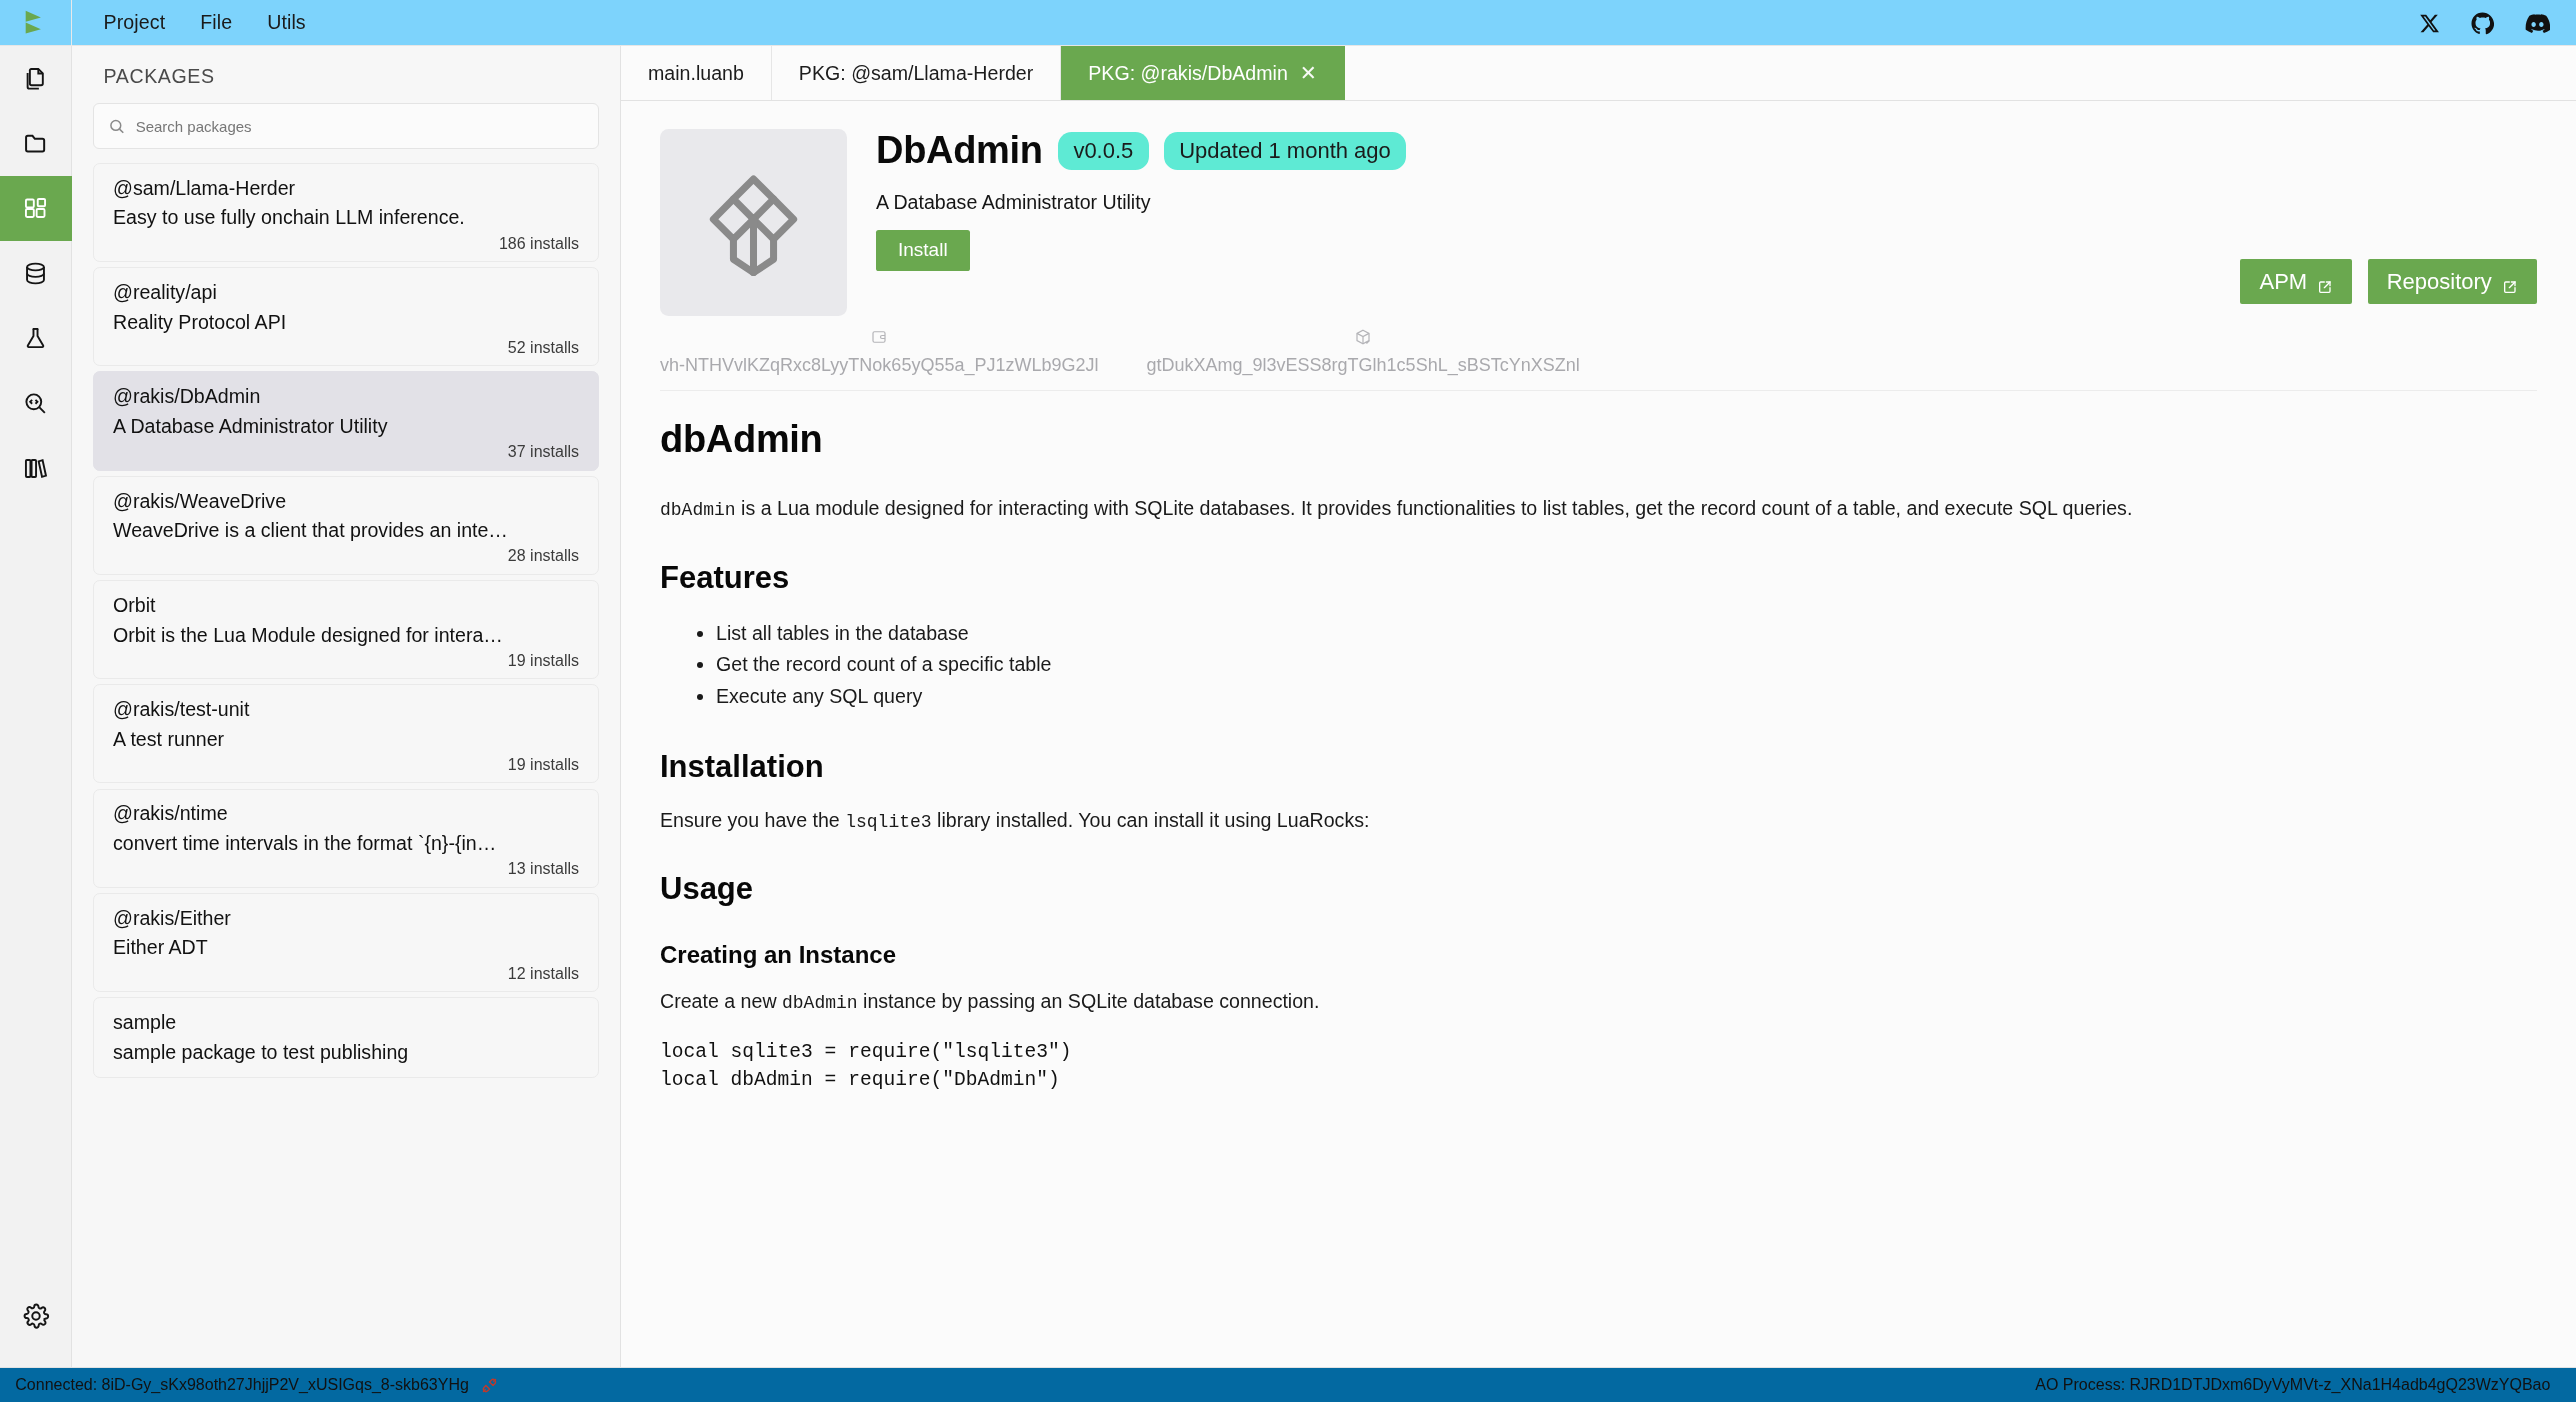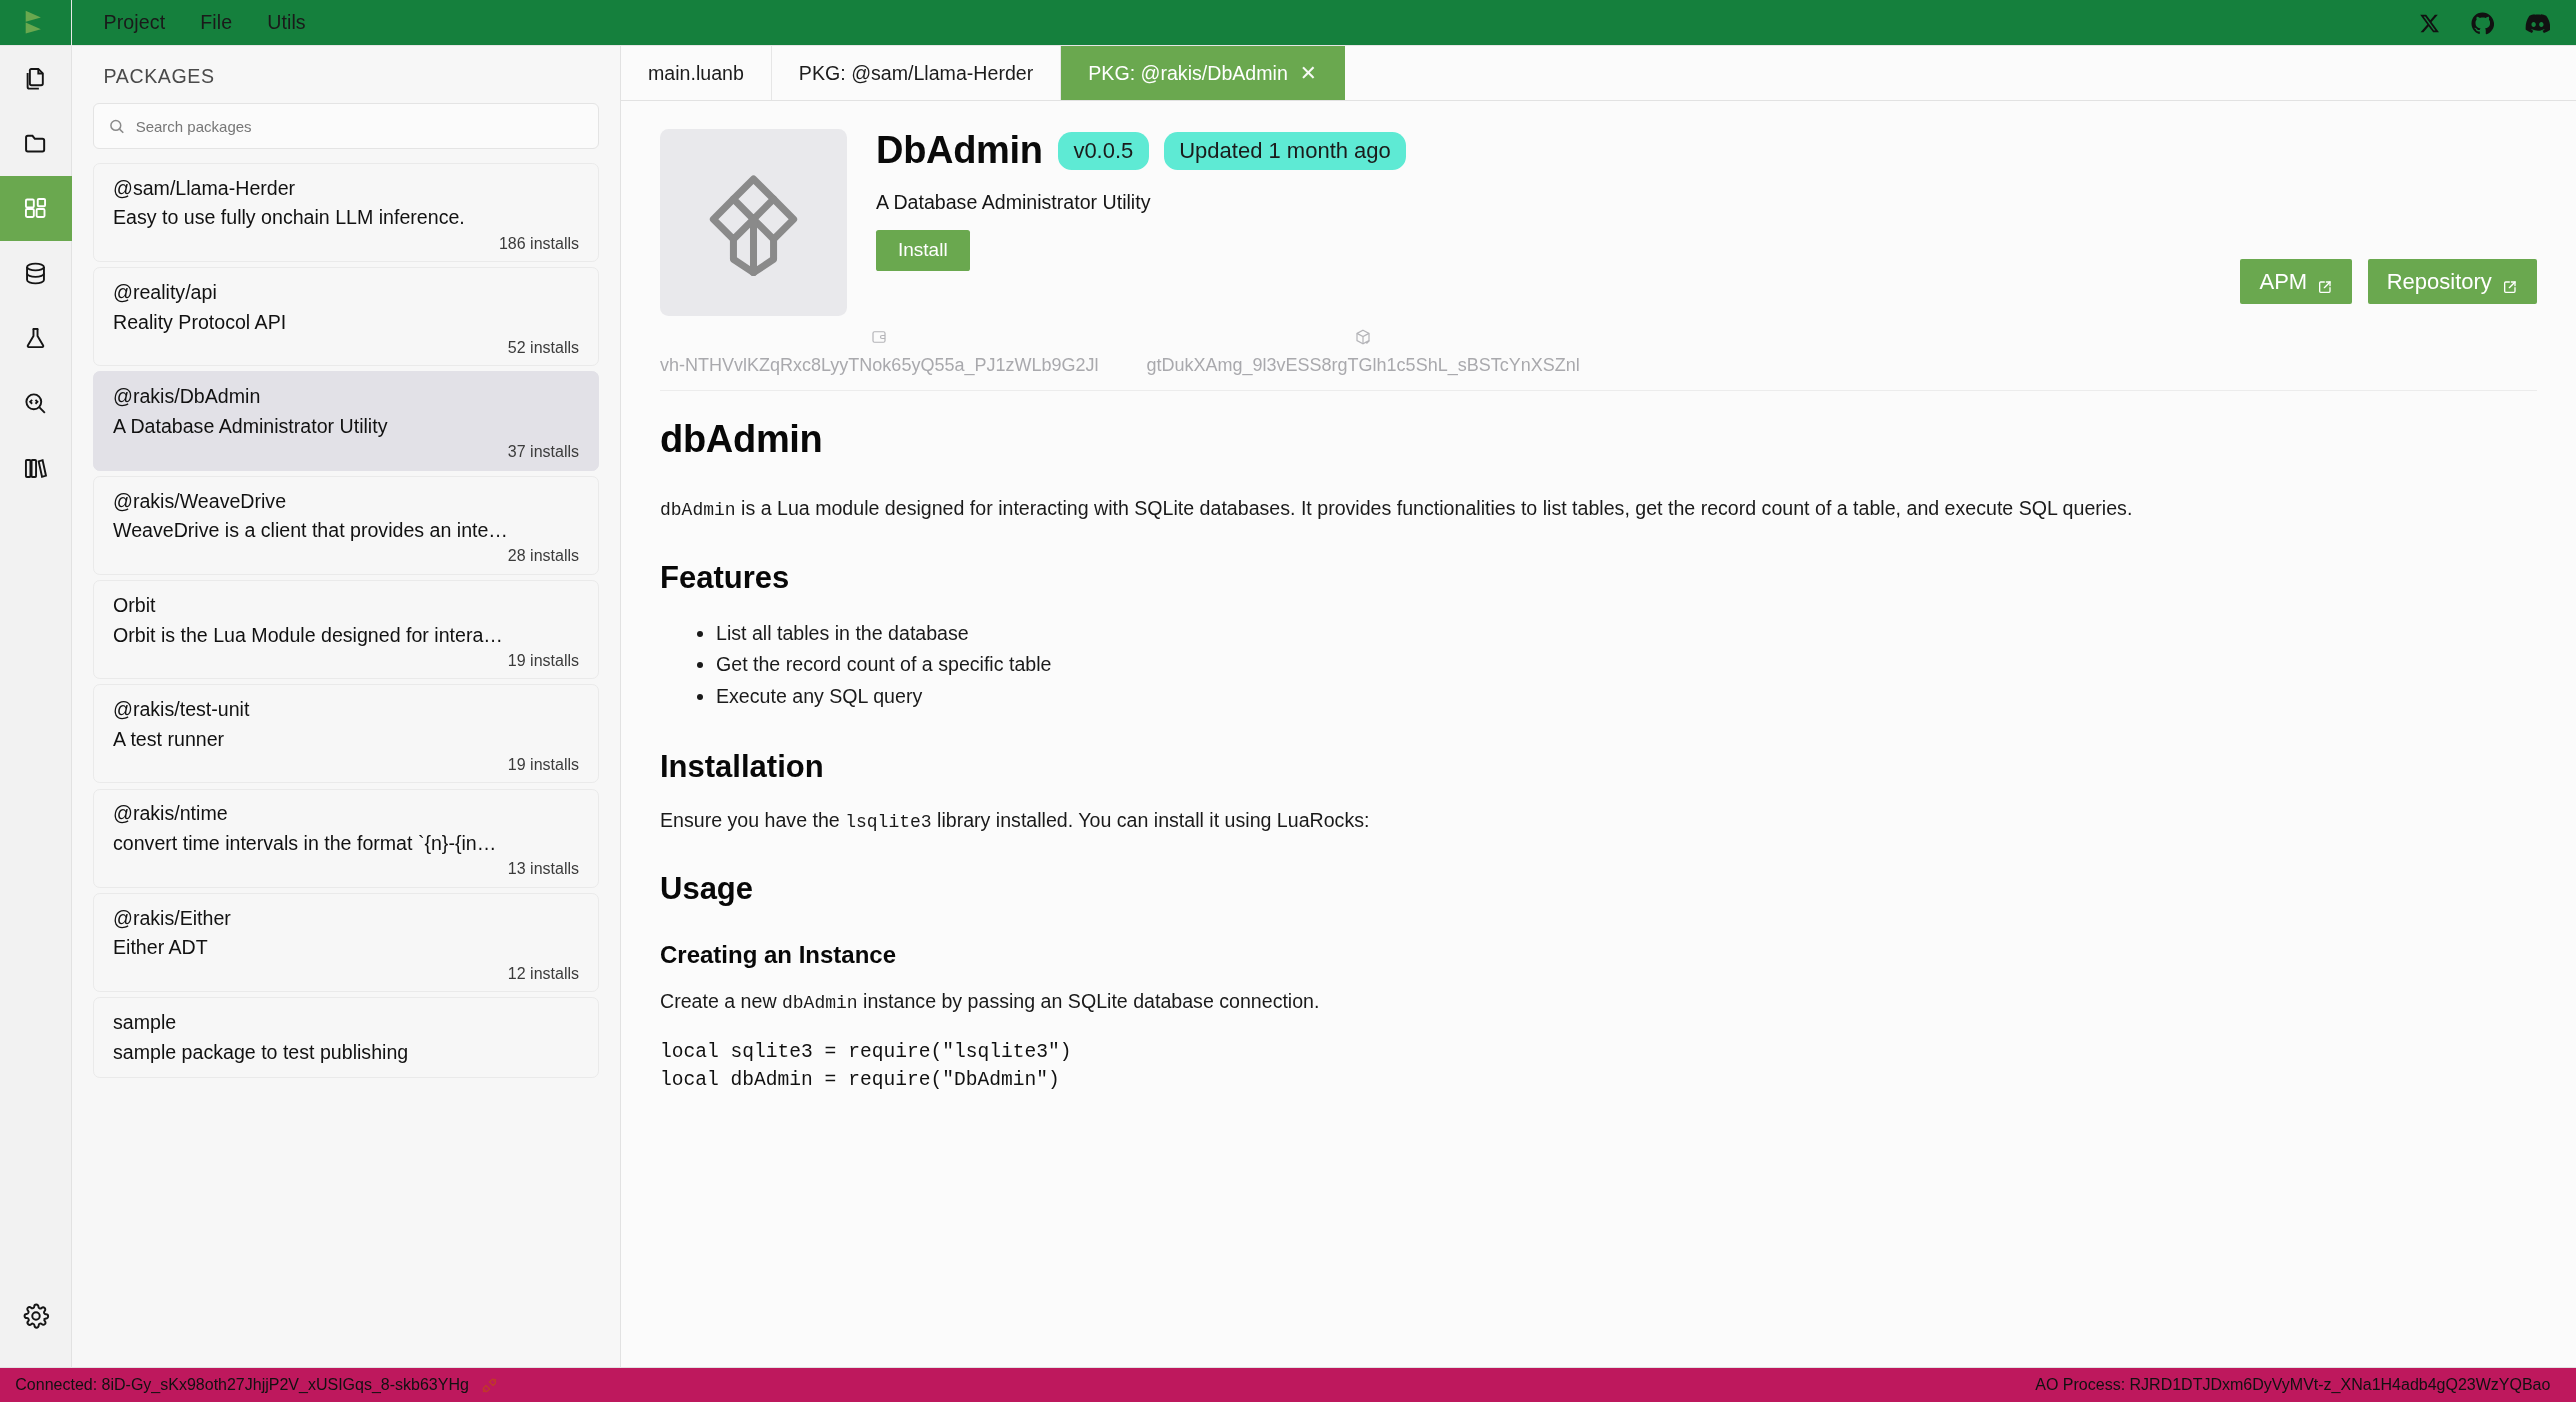--- a/index.html
+++ b/index.html
@@ -7,21 +7,21 @@
     width: 2576px; height: 1402px;
     font-family: "Liberation Sans", sans-serif;
     background: #ffffff;
     overflow: hidden;
   }
   #app { width: 2576px; height: 1402px; display: flex; flex-direction: column; position: relative; }
 
   
   .menubar {
     height: 46px; min-height: 46px;
-    background: #15803d;
+    background: #7dd3fc;
     border-bottom: 0.9px solid #e6e6e6;
     display: flex; align-items: center;
     position: relative;
   }
   .logo-cell {
     width: 72px; height: 46px;
     display: flex; align-items: center; justify-content: center;
     border-right: 0.9px solid #e9e9e9;
   }
   .menu-items { display: flex; align-items: center; gap: 35px; padding-left: 31.5px; }
@@ -167,21 +167,21 @@
   .md-h3 { font-size: 24px; font-weight: bold; color: #080808; margin: 34px 0 19px 0; }
   .md-p { font-size: 19.6px; color: #1a1a1a; line-height: 1.42; margin-bottom: 22px; max-width: 1814px; }
   .md-ul { margin: 0 0 22px 0; padding-left: 56px; }
   .md-ul li { font-size: 19.6px; color: #1a1a1a; line-height: 1.62; }
   code, .mono { font-family: "Liberation Mono", monospace; font-size: 18px; }
   .md-pre { font-family: "Liberation Mono", monospace; font-size: 19.6px; color: #111; line-height: 1.42; }
 
   
   .statusbar {
     height: 35px; min-height: 35px;
-    background: #be185d; border-top: 0.9px solid #e2e2e2;
+    background: #0369a1; border-top: 0.9px solid #e2e2e2;
     display: flex; align-items: center; justify-content: space-between;
     padding: 0 25.6px 0 15.3px;
     font-size: 16px; color: #111;
   }
   .status-left { display: flex; align-items: center; gap: 12px; }
 </style>
 </head>
 <body>
 
 <div id="app">

